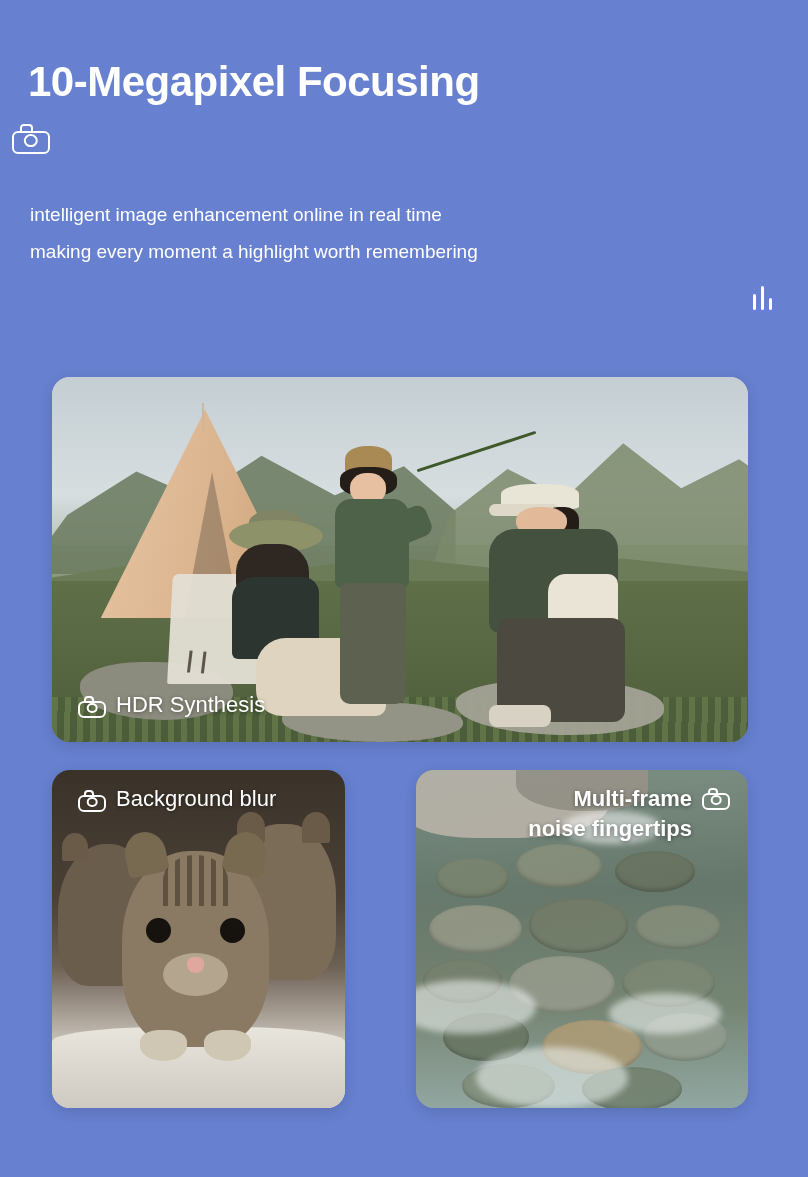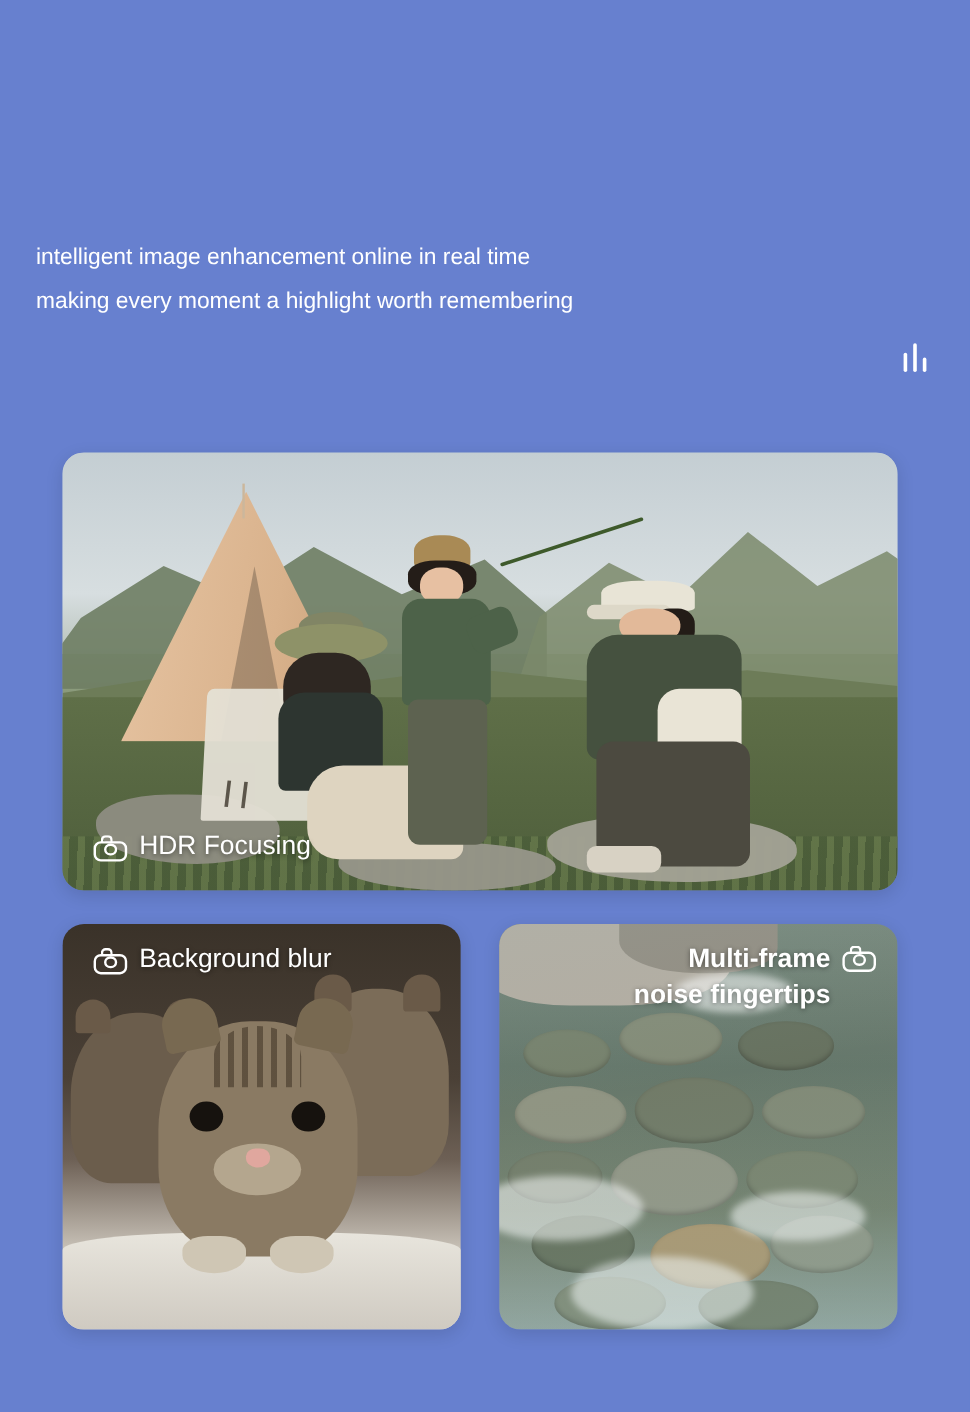--- a/index.html
+++ b/index.html
@@ -119,21 +119,21 @@
   }
   .card-hero {
     left: 52px;
     top: 377px;
     width: 696px;
     height: 365px;
   }
   .card-blur {
     left: 52px;
     top: 770px;
-    width: 332px;
+    width: 293px;
     height: 338px;
   }
   .card-noise {
     left: 416px;
     top: 770px;
     width: 332px;
     height: 338px;
   }
 
   .card-label {
@@ -409,20 +409,28 @@
   .vignette {
     position: absolute; inset: 0;
     pointer-events: none;
   }
 </style>
 </head>
 <body>
 
 <div class="page">
 
+  <div class="header">
+    <div class="title">10-Megapixel Focusing</div>
+    <div class="camera-top cam">
+      <span class="hump"></span>
+      <span class="body"></span>
+      <span class="lens"></span>
+    </div>
+  </div>
 
   <div class="subcopy">
     <div>intelligent image enhancement online in real time</div>
     <div>making every moment a highlight worth remembering</div>
   </div>
 
   <div class="bars">
     <i></i>
       <i></i>
       <i></i>
@@ -476,21 +484,21 @@
       </div>
       <div class="blade"></div>
     </div>
 
     <div class="card-label label-hero">
       <span class="label-icon cam">
         <span class="hump"></span>
           <span class="body"></span>
           <span class="lens"></span>
       </span>
-      <span class="label-text">HDR Focusing</span>
+      <span class="label-text">HDR Synthesis</span>
     </div>
   </div>
 
   <div class="card card-blur">
     <div class="kit-scene">
       <div class="kit-back-l">
           <span class="ear l"></span>
           <span class="ear r"></span>
         </div>
       <div class="kit-back-r">

